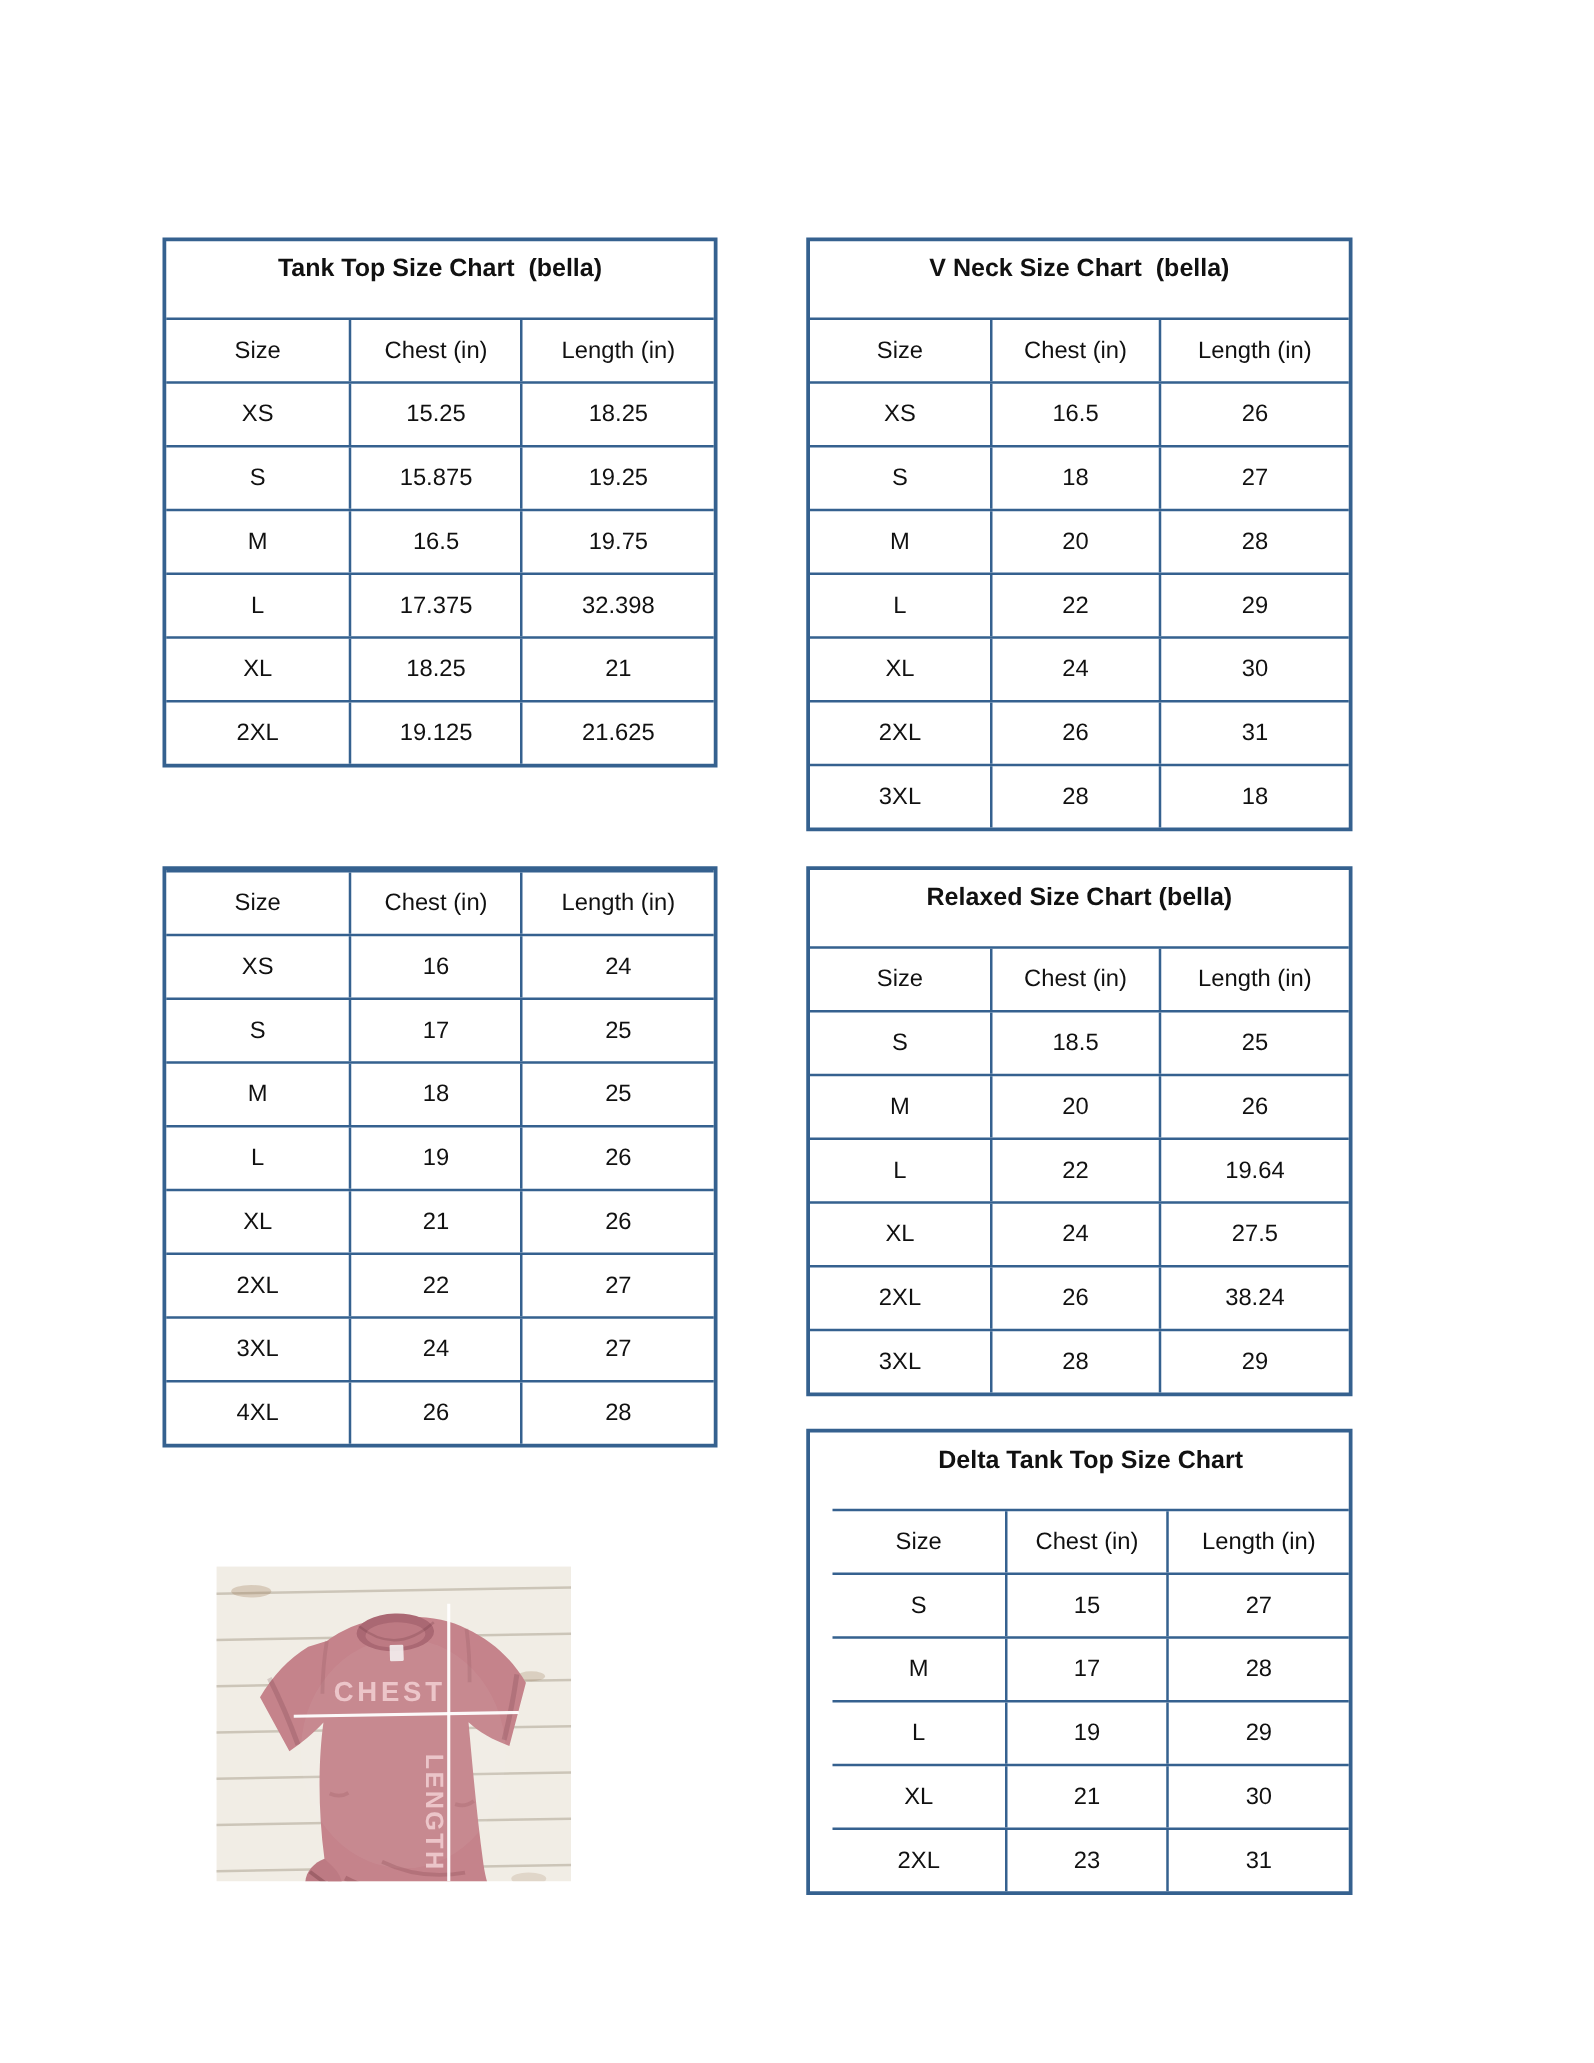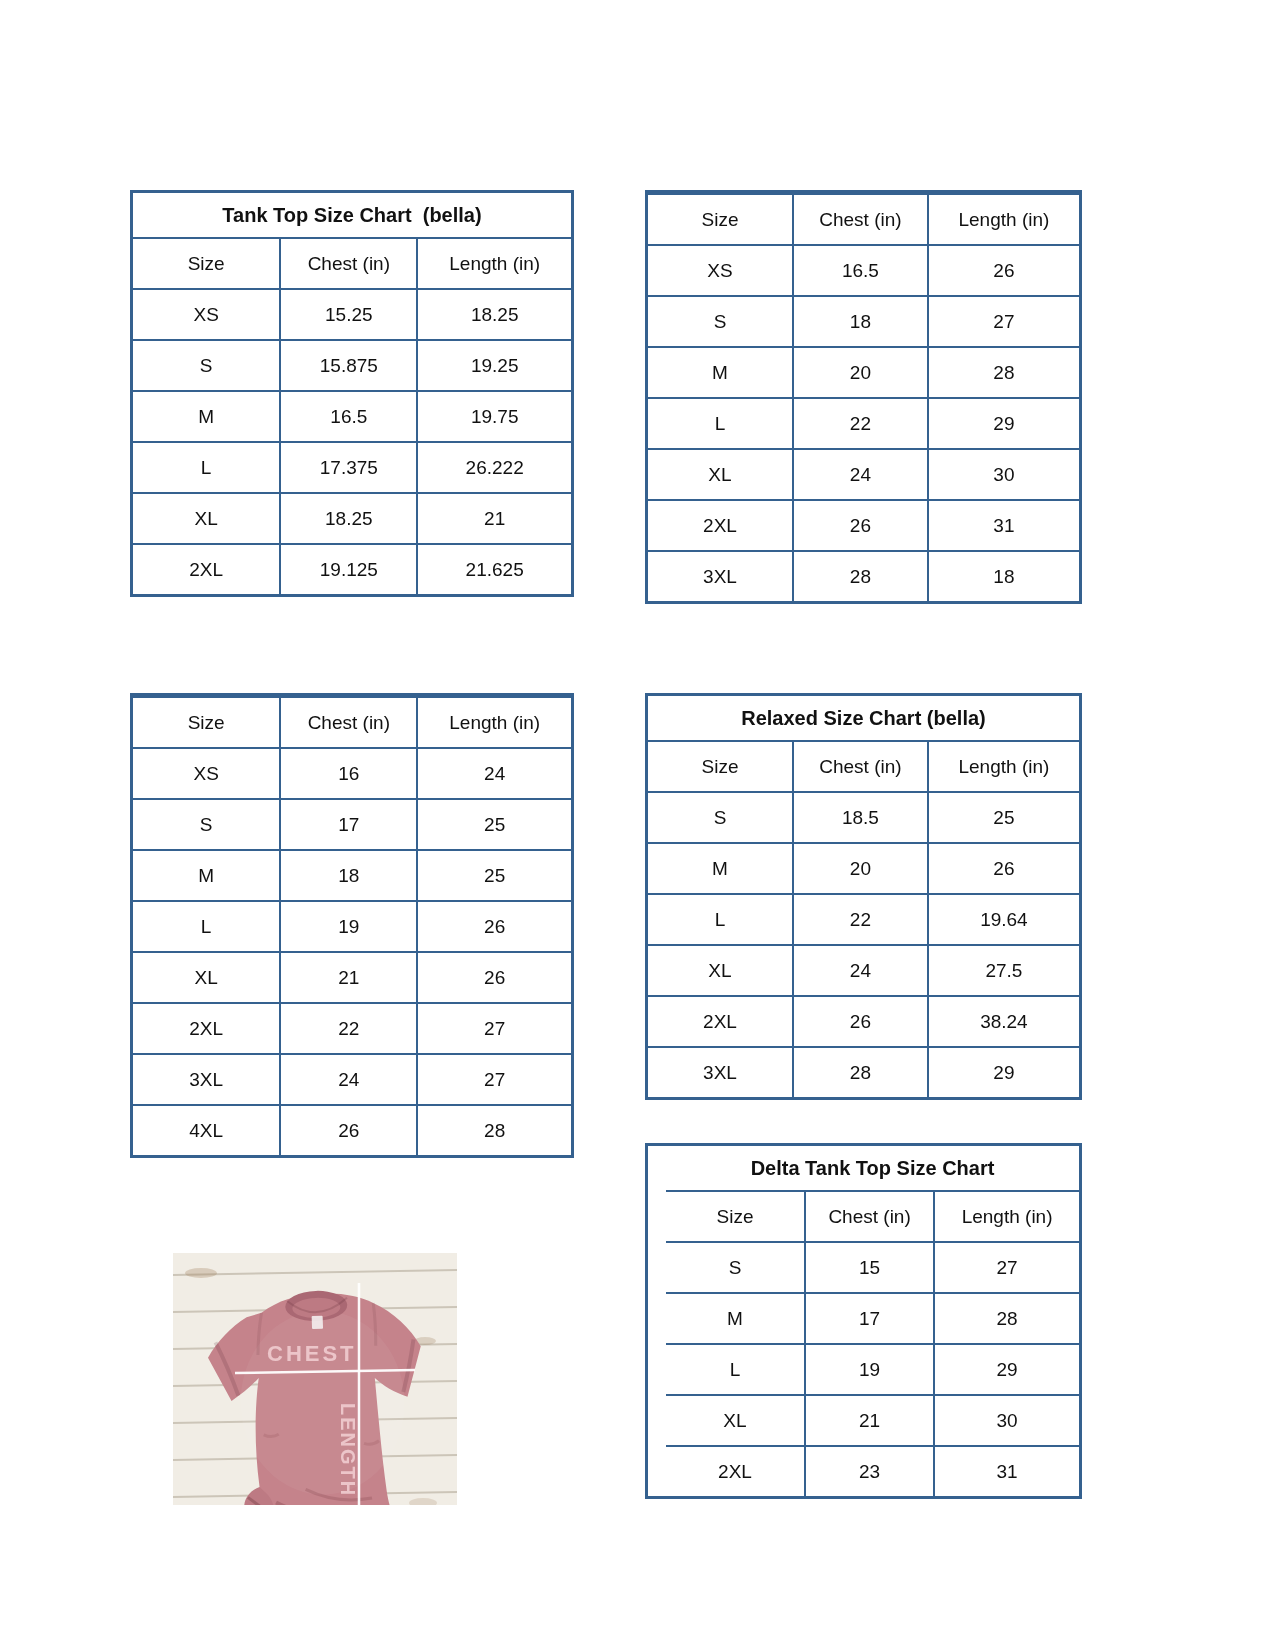--- a/index.html
+++ b/index.html
@@ -19,21 +19,21 @@
     position:absolute;
     border:3px solid var(--border-color);
     background:#ffffff;
   }
   .t1{left:130px;top:190px;width:444px;}
   .t2{left:645px;top:190px;width:437px;}
   .t3{left:130px;top:693px;width:444px;}
   .t4{left:645px;top:693px;width:437px;}
   .t5{left:645px;top:1143px;width:437px;padding-left:18px;}
   .t-title{
-    height:44px;line-height:44px;text-align:center;
+    height:61px;line-height:44px;text-align:center;
     font-weight:bold;font-size:20px;white-space:pre;
   }
   .trow{
     display:grid;grid-template-columns:33.4% 31.3% 35.3%;
     border-top:2px solid var(--border-color);
   }
   .cell{
     height:49px;line-height:49px;text-align:center;
     font-size:19px;overflow:hidden;
   }
@@ -66,36 +66,37 @@
         <div class="cell">19.25</div>
       </div>
       <div class="trow">
         <div class="cell">M</div>
         <div class="cell">16.5</div>
         <div class="cell">19.75</div>
       </div>
       <div class="trow">
         <div class="cell">L</div>
         <div class="cell">17.375</div>
-        <div class="cell">26.222</div>
+        <div class="cell">32.398</div>
       </div>
       <div class="trow">
         <div class="cell">XL</div>
         <div class="cell">18.25</div>
         <div class="cell">21</div>
       </div>
       <div class="trow">
         <div class="cell">2XL</div>
         <div class="cell">19.125</div>
         <div class="cell">21.625</div>
       </div>
     </div>
 </div>
 
 <div class="size-table t2">
+  <div class="t-title">V Neck Size Chart  (bella)</div>
   <div class="t-body">
       <div class="trow">
         <div class="cell">Size</div>
         <div class="cell">Chest (in)</div>
         <div class="cell">Length (in)</div>
       </div>
       <div class="trow">
         <div class="cell">XS</div>
         <div class="cell">16.5</div>
         <div class="cell">26</div>

